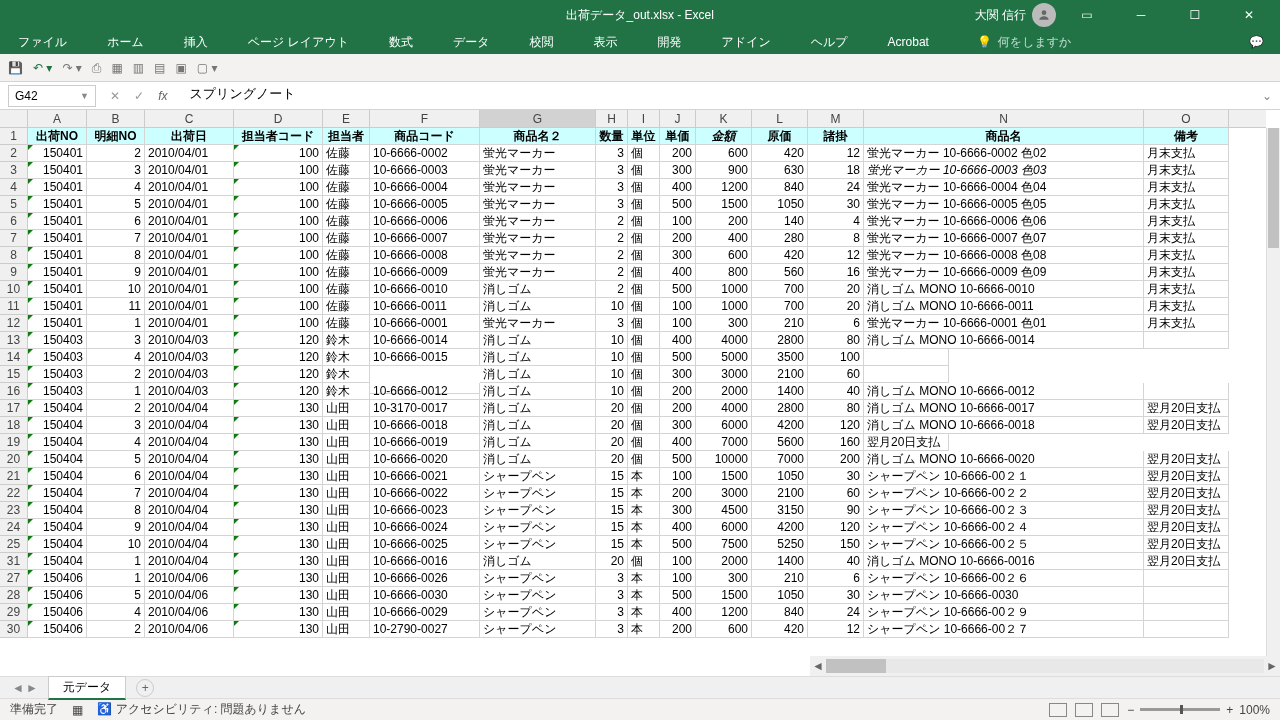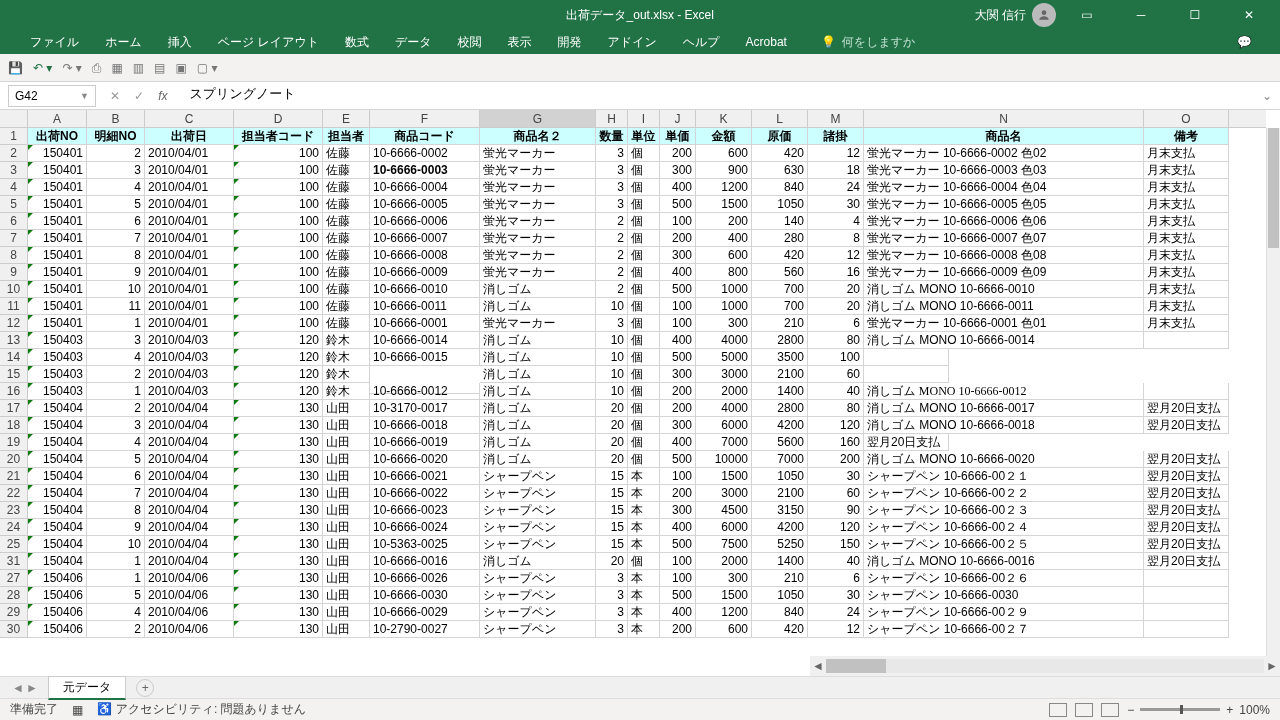--- a/index.html
+++ b/index.html
@@ -3,21 +3,21 @@
 <meta charset="utf-8">
 <style>
 *{margin:0;padding:0;box-sizing:border-box;font-family:"Yu Gothic UI","Meiryo",sans-serif;font-size:12px}
 body{overflow:hidden;background:#fff}
 .titlebar{background:#217346;height:30px;display:flex;align-items:center;color:#fff;position:relative}
 .title-center{position:absolute;left:50%;transform:translateX(-50%);font-size:12px}
 .title-right{margin-left:auto;display:flex;align-items:center;gap:8px;padding-right:8px}
 .user{display:flex;align-items:center;gap:6px}
 .avatar{width:24px;height:24px;border-radius:50%;background:#bbb;display:flex;align-items:center;justify-content:center}
 .winbtn{width:46px;height:30px;display:flex;align-items:center;justify-content:center;cursor:pointer}
-.ribbon{background:#217346;height:24px;display:flex;align-items:center;padding:0 18px;gap:2px}
+.ribbon{background:#217346;height:24px;display:flex;align-items:center;padding:0 6px;gap:16px}
 .tab{color:#fff;padding:4px 12px;cursor:pointer;font-size:12px}
 .tell{display:flex;align-items:center;gap:6px;margin-left:20px;color:#c0e0d0}
 .comment-icon{margin-left:auto;color:#fff;padding:0 10px}
 .qat{height:28px;display:flex;align-items:center;padding:0 8px;gap:10px;border-bottom:1px solid #d4d4d4;background:#f3f2f1}
 .qat-item{color:#767676;cursor:pointer}
 .qat-item.on{color:#217346}
 .formulabar{height:28px;display:flex;align-items:center;border-bottom:1px solid #d4d4d4;background:#fff}
 .namebox{width:88px;height:22px;border:1px solid #ccc;margin:0 0 0 8px;padding:0 6px;display:flex;align-items:center;justify-content:space-between}
 .namebox span:last-child{color:#888;font-size:9px}
 .fb-btns{display:flex;gap:14px;padding:0 14px;color:#999}
@@ -178,21 +178,21 @@
         <div class="cell hdr" style="width: 59px;">出荷NO</div>
         <div class="cell hdr" style="width: 58px;">明細NO</div>
         <div class="cell hdr" style="width: 89px;">出荷日</div>
         <div class="cell hdr" style="width: 89px;">担当者コード</div>
         <div class="cell hdr" style="width: 47px;">担当者</div>
         <div class="cell hdr" style="width: 110px;">商品コード</div>
         <div class="cell hdr" style="width: 116px;">商品名２</div>
         <div class="cell hdr" style="width: 32px;">数量</div>
         <div class="cell hdr" style="width: 32px;">単位</div>
         <div class="cell hdr" style="width: 36px;">単価</div>
-        <div class="cell hdr" style="width: 56px;">金額</div>
+        <div class="cell hdr" style="width: 56px; font-style: italic;">金額</div>
         <div class="cell hdr" style="width: 56px;">原価</div>
         <div class="cell hdr" style="width: 56px;">諸掛</div>
         <div class="cell hdr" style="width: 280px;">商品名</div>
         <div class="cell hdr" style="width: 85px;">備考</div>
       </div>
       <div class="row">
         <div class="cell num" style="width: 59px;">150401<span class="tri"></span></div>
         <div class="cell num" style="width: 58px;">2</div>
         <div class="cell" style="width: 89px;">2010/04/01</div>
         <div class="cell num" style="width: 89px;">100<span class="tri"></span></div>
@@ -207,29 +207,29 @@
         <div class="cell num" style="width: 56px;">12</div>
         <div class="cell" style="width: 280px;">蛍光マーカー  10-6666-0002 色02</div>
         <div class="cell" style="width: 85px;">月末支払</div>
       </div>
       <div class="row">
         <div class="cell num" style="width: 59px;">150401<span class="tri"></span></div>
         <div class="cell num" style="width: 58px;">3</div>
         <div class="cell" style="width: 89px;">2010/04/01</div>
         <div class="cell num" style="width: 89px;">100<span class="tri"></span></div>
         <div class="cell" style="width: 47px;">佐藤</div>
-        <div class="cell" style="width: 110px; font-weight: bold;">10-6666-0003</div>
+        <div class="cell" style="width: 110px;">10-6666-0003</div>
         <div class="cell" style="width: 116px;">蛍光マーカー</div>
         <div class="cell num" style="width: 32px;">3</div>
         <div class="cell" style="width: 32px;">個</div>
         <div class="cell num" style="width: 36px;">300</div>
         <div class="cell num" style="width: 56px;">900</div>
         <div class="cell num" style="width: 56px;">630</div>
         <div class="cell num" style="width: 56px;">18</div>
-        <div class="cell" style="width: 280px;">蛍光マーカー  10-6666-0003 色03</div>
+        <div class="cell" style="width: 280px; font-style: italic;">蛍光マーカー  10-6666-0003 色03</div>
         <div class="cell" style="width: 85px;">月末支払</div>
       </div>
       <div class="row">
         <div class="cell num" style="width: 59px;">150401<span class="tri"></span></div>
         <div class="cell num" style="width: 58px;">4</div>
         <div class="cell" style="width: 89px;">2010/04/01</div>
         <div class="cell num" style="width: 89px;">100<span class="tri"></span></div>
         <div class="cell" style="width: 47px;">佐藤</div>
         <div class="cell" style="width: 110px;">10-6666-0004</div>
         <div class="cell" style="width: 116px;">蛍光マーカー</div>
@@ -434,21 +434,21 @@
         <div class="cell num" style="width: 89px;">120<span class="tri"></span></div>
         <div class="cell" style="width: 47px;">鈴木</div>
         <div class="cell" style="width: 110px;">10-6666-0012</div>
         <div class="cell" style="width: 116px;">消しゴム</div>
         <div class="cell num" style="width: 32px;">10</div>
         <div class="cell" style="width: 32px;">個</div>
         <div class="cell num" style="width: 36px;">200</div>
         <div class="cell num" style="width: 56px;">2000</div>
         <div class="cell num" style="width: 56px;">1400</div>
         <div class="cell num" style="width: 56px;">40</div>
-        <div class="cell" style="width: 280px; font-family: Liberation Serif, serif;">消しゴム MONO 10-6666-0012</div>
+        <div class="cell" style="width: 280px;">消しゴム MONO 10-6666-0012</div>
         <div class="cell" style="width: 85px;"></div>
       </div>
       <div class="row">
         <div class="cell num" style="width: 59px;">150404<span class="tri"></span></div>
         <div class="cell num" style="width: 58px;">2</div>
         <div class="cell" style="width: 89px;">2010/04/04</div>
         <div class="cell num" style="width: 89px;">130<span class="tri"></span></div>
         <div class="cell" style="width: 47px;">山田</div>
         <div class="cell" style="width: 110px;">10-3170-0017</div>
         <div class="cell" style="width: 116px;">消しゴム</div>
@@ -578,21 +578,21 @@
         <div class="cell num" style="width: 56px;">120</div>
         <div class="cell" style="width: 280px;">シャープペン 10-6666-00２４</div>
         <div class="cell" style="width: 85px;">翌月20日支払</div>
       </div>
       <div class="row">
         <div class="cell num" style="width: 59px;">150404<span class="tri"></span></div>
         <div class="cell num" style="width: 58px;">10</div>
         <div class="cell" style="width: 89px;">2010/04/04</div>
         <div class="cell num" style="width: 89px;">130<span class="tri"></span></div>
         <div class="cell" style="width: 47px;">山田</div>
-        <div class="cell" style="width: 110px;">10-5363-0025</div>
+        <div class="cell" style="width: 110px;">10-6666-0025</div>
         <div class="cell" style="width: 116px;">シャープペン</div>
         <div class="cell num" style="width: 32px;">15</div>
         <div class="cell" style="width: 32px;">本</div>
         <div class="cell num" style="width: 36px;">500</div>
         <div class="cell num" style="width: 56px;">7500</div>
         <div class="cell num" style="width: 56px;">5250</div>
         <div class="cell num" style="width: 56px;">150</div>
         <div class="cell" style="width: 280px;">シャープペン 10-6666-00２５</div>
         <div class="cell" style="width: 85px;">翌月20日支払</div>
       </div>

